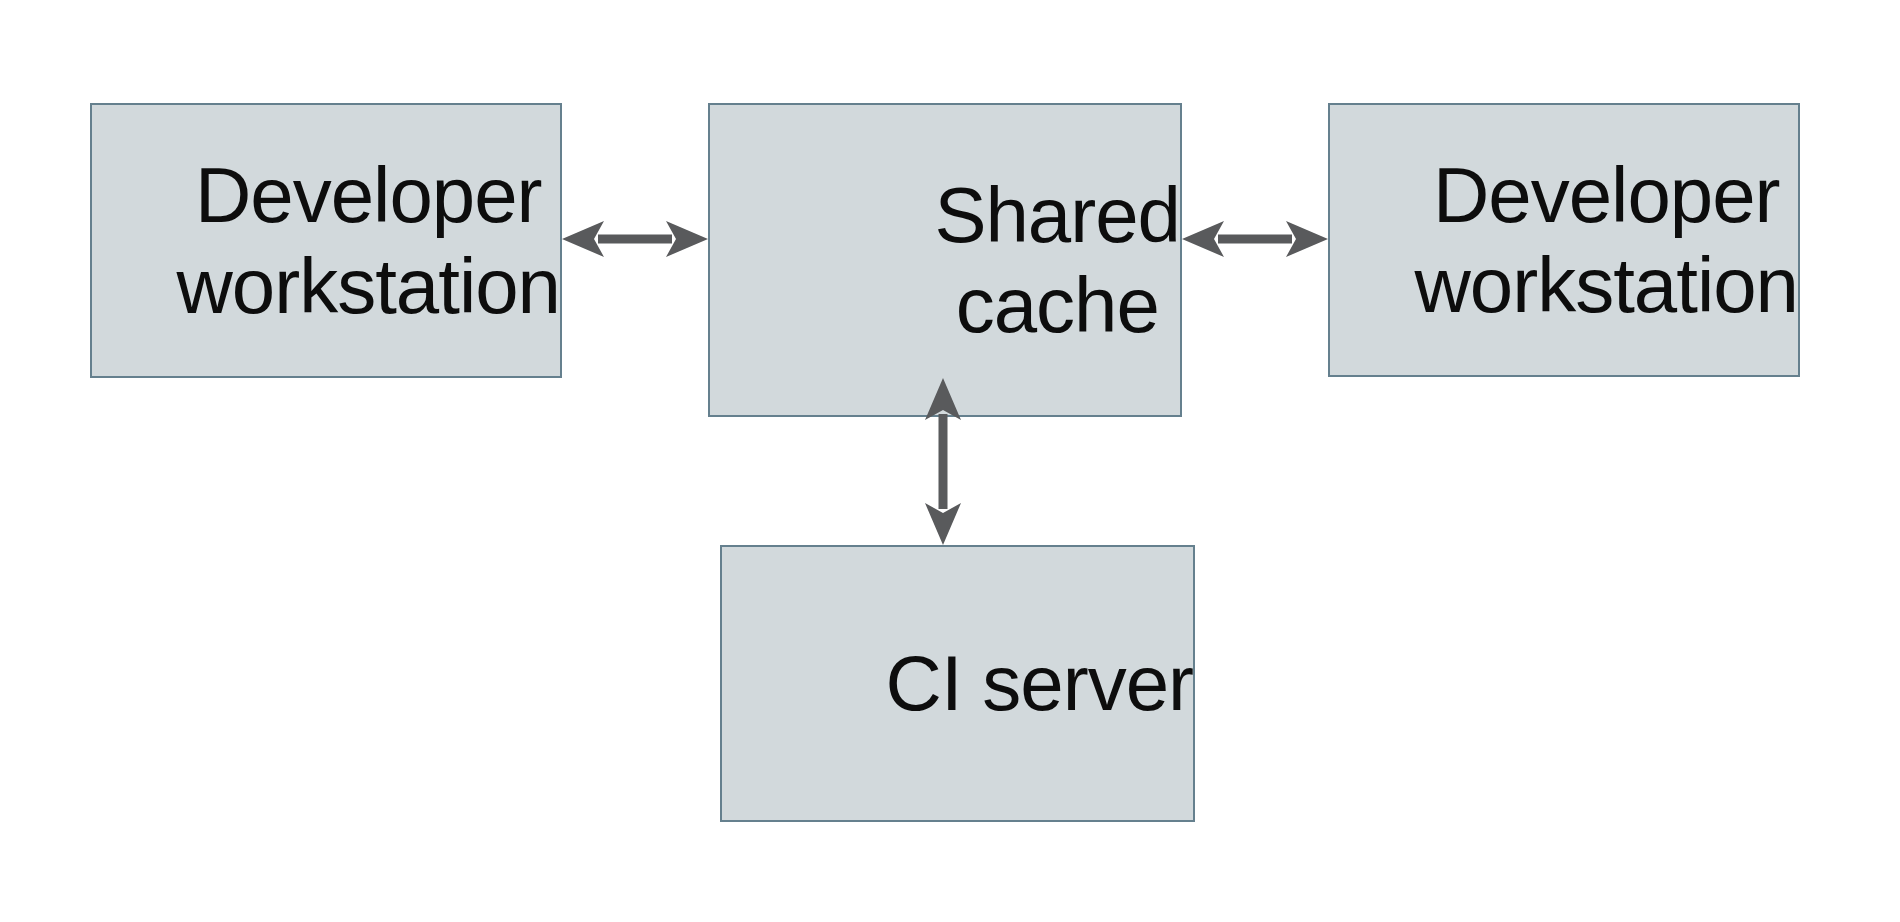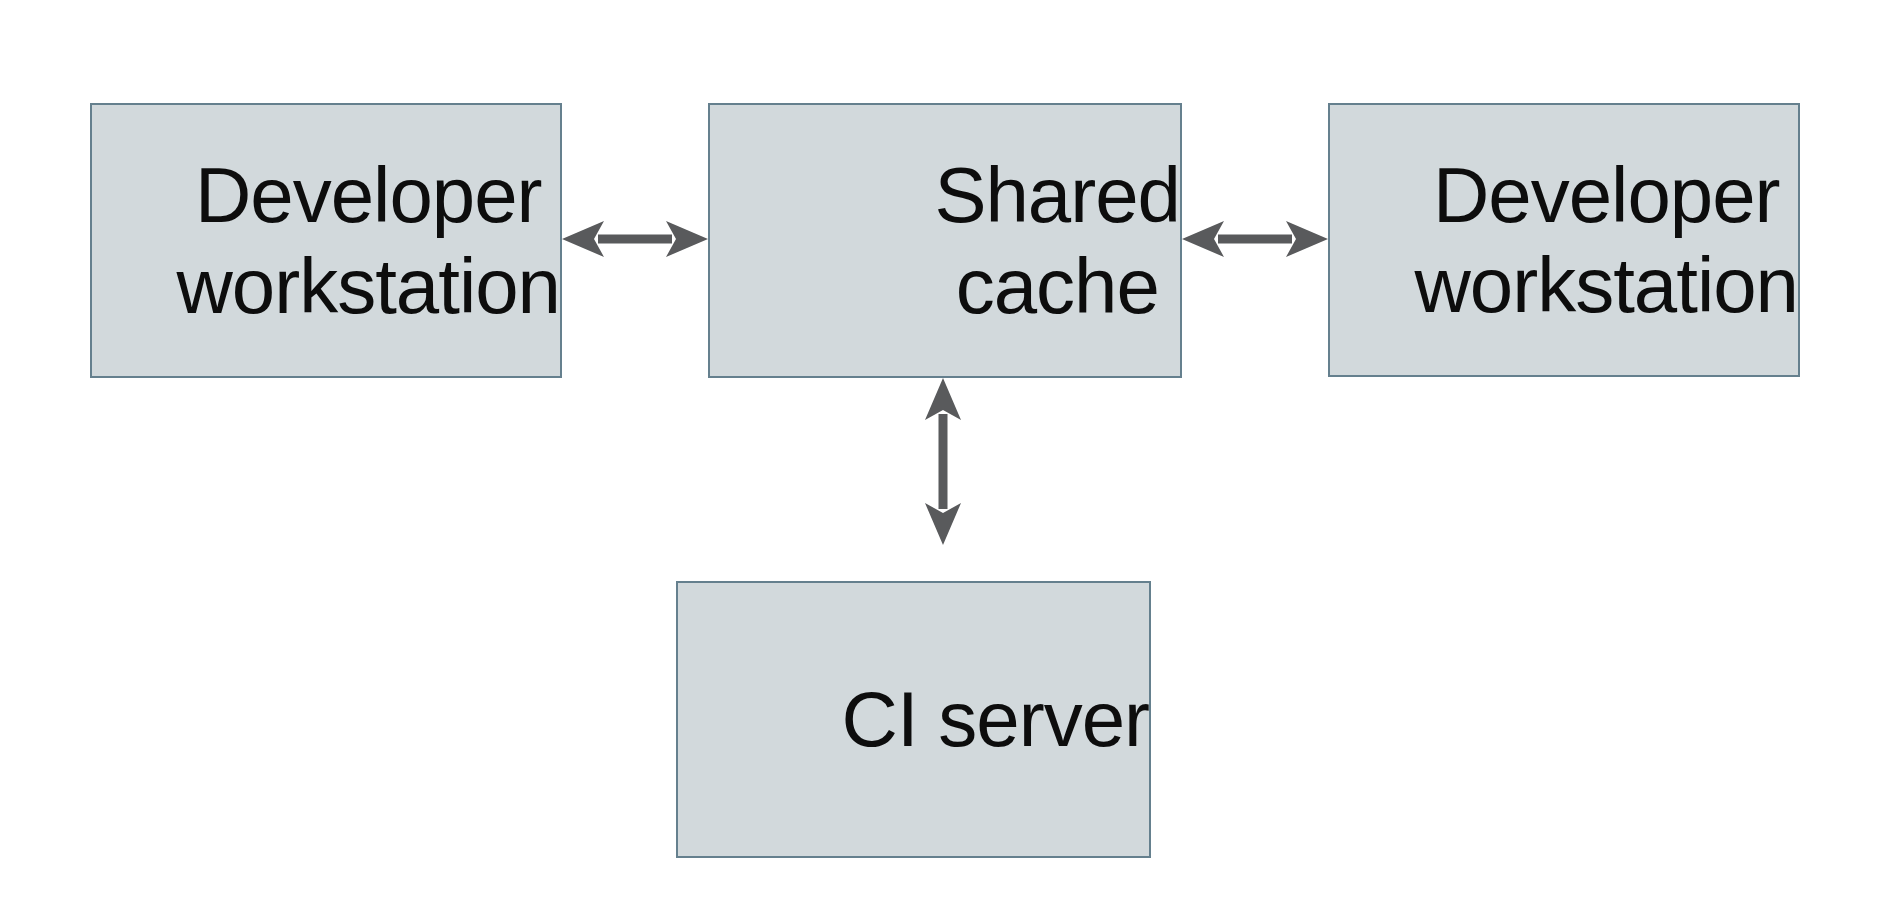--- a/index.html
+++ b/index.html
@@ -31,23 +31,23 @@
   }
   .node-label {
     color: var(--text-color);
     font-size: 78px;
     line-height: 1.16;
     text-align: center;
     white-space: pre-line;
     letter-spacing: -1px;
   }
   #node-dev-left   { left: 90px;   top: 103px; width: 472px; height: 275px; }
-  #node-cache      { left: 708px;  top: 103px; width: 474px; height: 275px; }
+  #node-cache      { left: 708px;  top: 103px; width: 474px; height: 314px; }
   #node-dev-right  { left: 1328px; top: 103px; width: 472px; height: 274px; }
-  #node-ci         { left: 676px;  top: 545px; width: 475px; height: 277px; margin-top: 36px; }
+  #node-ci         { left: 720px;  top: 545px; width: 475px; height: 277px; }
   .arrow-svg {
     position: absolute;
     color: var(--arrow-color);
     display: block;
   }
   #arrow-left     { left: 562px;  top: 219px; width: 146px; height: 40px; }
   #arrow-right    { left: 1182px; top: 219px; width: 146px; height: 40px; }
   #arrow-vertical { left: 923px;  top: 378px; width: 40px;  height: 167px; }
 </style>
 </head>

